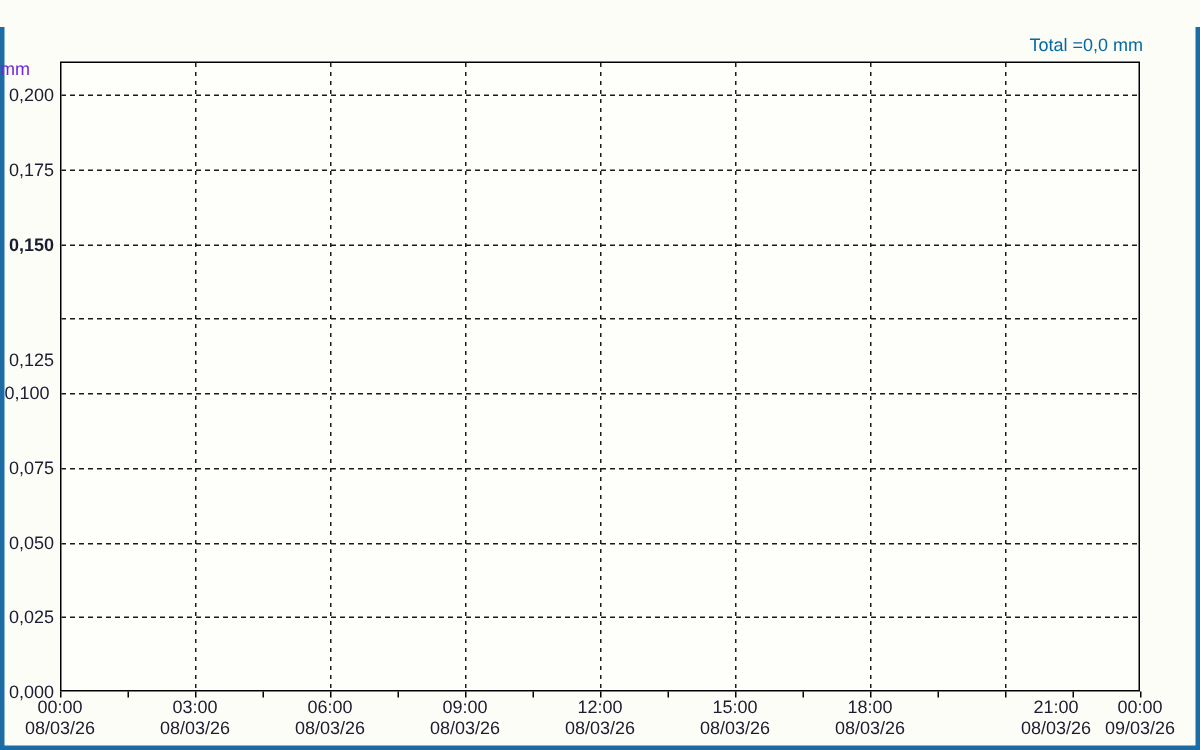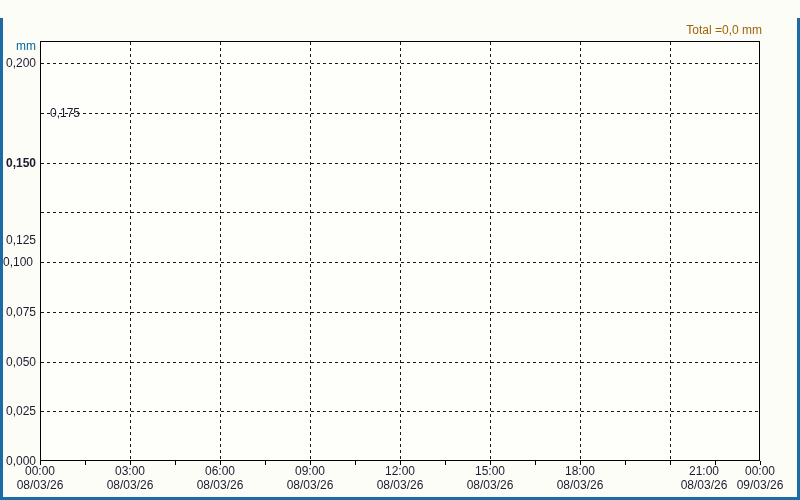--- a/index.html
+++ b/index.html
@@ -20,21 +20,21 @@
     background:linear-gradient(180deg,#2474ad 0%,#1d6ba5 55%,#1a639c 100%);
     border-bottom:1px solid #15577f;
     display:flex;align-items:center;justify-content:center;
   }
   #titlebar span{
     color:#ffffff;font-size:12px;font-weight:bold;line-height:18px;
   }
   
   #total{
     position:absolute;top:23px;right:38px;
-    font-size:12px;color:#a16207;white-space:nowrap;
+    font-size:12px;color:#0369a1;white-space:nowrap;
   }
   
   #plot{
     position:absolute;left:40px;top:41px;width:720px;height:420px;
     border:1px solid #000000;box-sizing:border-box;background:#fefefb;
   }
   .hgrid{
     position:absolute;left:41px;width:718px;height:1px;
     background:repeating-linear-gradient(90deg,#1a1a1a 0 3px,transparent 3px 6px);
   }
@@ -44,22 +44,22 @@
   }
   .xtick{
     position:absolute;top:461px;width:1px;height:4px;background:#000;
   }
   .ylab{
     position:absolute;left:0;width:36px;text-align:right;
     font-size:12px;color:#1c1c30;transform:translateY(-50%);
     white-space:nowrap;
   }
   #yunit{
-    position:absolute;left:0;top:46px;width:36px;text-align:right;
-    font-size:12px;color:#0369a1;transform:translateY(-50%);
+    position:absolute;left:0;top:46px;width:36px;text-align:left;
+    font-size:12px;color:#6d28d9;transform:translateY(-50%);
   }
   .xlab{
     position:absolute;width:90px;text-align:center;transform:translateX(-50%);
     font-size:12px;color:#1c1c30;line-height:14px;white-space:nowrap;
   }
   .xlab .time{display:block;}
   .xlab .date{display:block;}
 </style>
 </head>
 <body>
@@ -108,21 +108,21 @@
       <div class="xtick" style="left: 490px;"></div>
       <div class="xtick" style="left: 535px;"></div>
       <div class="xtick" style="left: 580px;"></div>
       <div class="xtick" style="left: 625px;"></div>
       <div class="xtick" style="left: 670px;"></div>
       <div class="xtick" style="left: 715px;"></div>
       <div class="xtick" style="left: 760px;"></div>
     </div>
   <div id="ylabels">
       <div class="ylab" style="top: 63px;">0,200</div>
-      <div class="ylab" style="top: 113px; padding-left: 44px;">0,175</div>
+      <div class="ylab" style="top: 113px;">0,175</div>
       <div class="ylab" style="top: 163px; font-weight: bold;">0,150</div>
       <div class="ylab" style="top: 212px; margin-top: 28px;">0,125</div>
       <div class="ylab" style="top: 262px; text-align: center;">0,100</div>
       <div class="ylab" style="top: 312px;">0,075</div>
       <div class="ylab" style="top: 362px;">0,050</div>
       <div class="ylab" style="top: 411px;">0,025</div>
       <div class="ylab" style="top: 461px;">0,000</div>
     </div>
   <div id="xlabels">
       <div class="xlab" style="left: 40px; top: 464px;">

